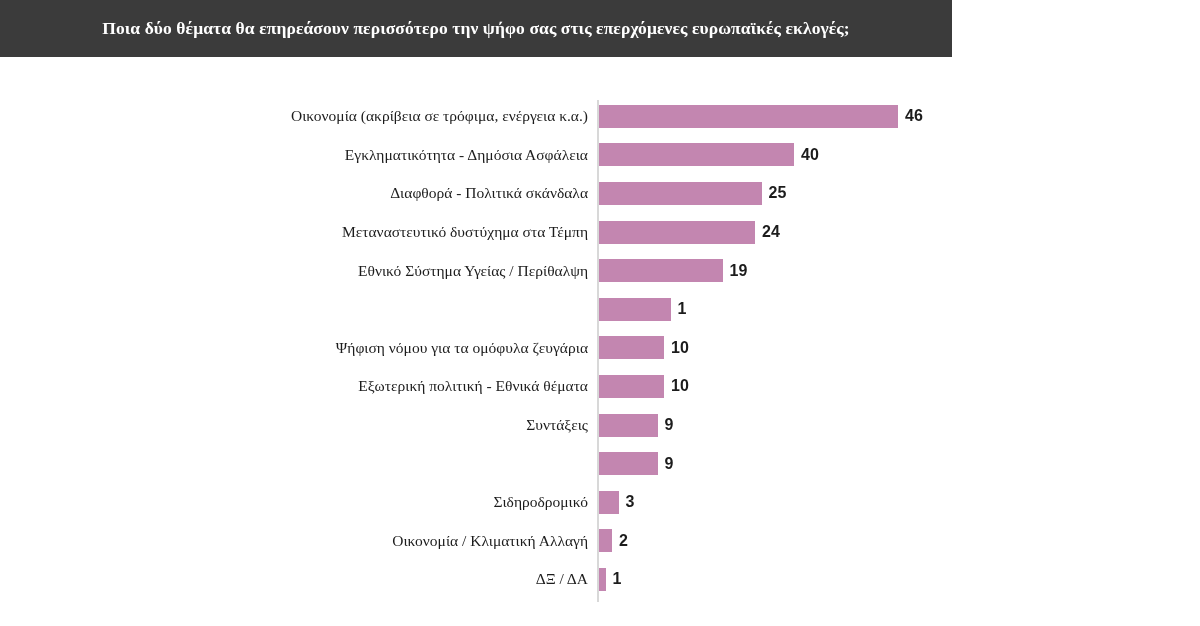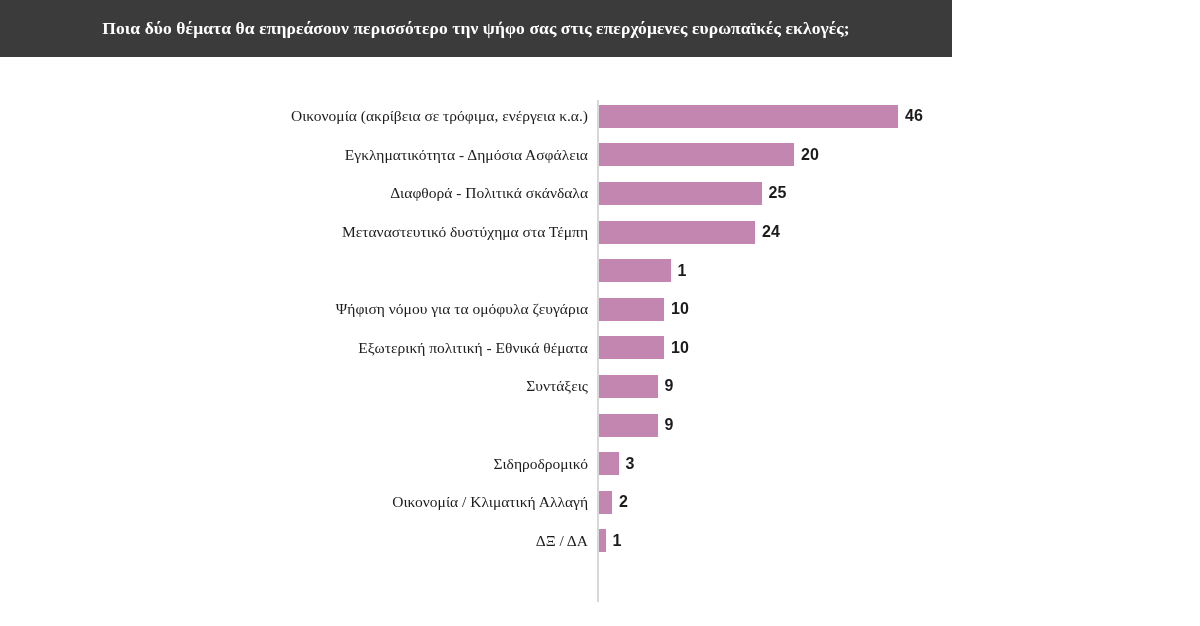--- a/index.html
+++ b/index.html
@@ -119,35 +119,42 @@
             <div class="cat-label">Οικονομία (ακρίβεια σε τρόφιμα, ενέργεια κ.α.)</div>
             <div class="bar-wrap">
               <div class="bar" style="width: 299px; background: rgb(195, 134, 176);"></div>
               <div class="bar-value">46</div>
             </div>
           </div>
           <div class="row">
             <div class="cat-label">Εγκληματικότητα - Δημόσια Ασφάλεια</div>
             <div class="bar-wrap">
               <div class="bar" style="width: 195px; background: rgb(195, 134, 176);"></div>
-              <div class="bar-value">20</div>
+              <div class="bar-value">40</div>
             </div>
           </div>
           <div class="row">
             <div class="cat-label">Διαφθορά - Πολιτικά σκάνδαλα</div>
             <div class="bar-wrap">
               <div class="bar" style="width: 162.5px; background: rgb(195, 134, 176);"></div>
               <div class="bar-value">25</div>
             </div>
           </div>
           <div class="row">
             <div class="cat-label">Μεταναστευτικό δυστύχημα στα Τέμπη</div>
             <div class="bar-wrap">
               <div class="bar" style="width: 156px; background: rgb(195, 134, 176);"></div>
               <div class="bar-value">24</div>
+            </div>
+          </div>
+          <div class="row">
+            <div class="cat-label">Εθνικό Σύστημα Υγείας / Περίθαλψη</div>
+            <div class="bar-wrap">
+              <div class="bar" style="width: 123.5px; background: rgb(195, 134, 176);"></div>
+              <div class="bar-value">19</div>
             </div>
           </div>
           <div class="row">
             <div class="bar-wrap">
               <div class="bar" style="width: 71.5px; background: rgb(195, 134, 176);"></div>
               <div class="bar-value">1</div>
             </div>
           </div>
           <div class="row">
             <div class="cat-label">Ψήφιση νόμου για τα ομόφυλα ζευγάρια</div>

